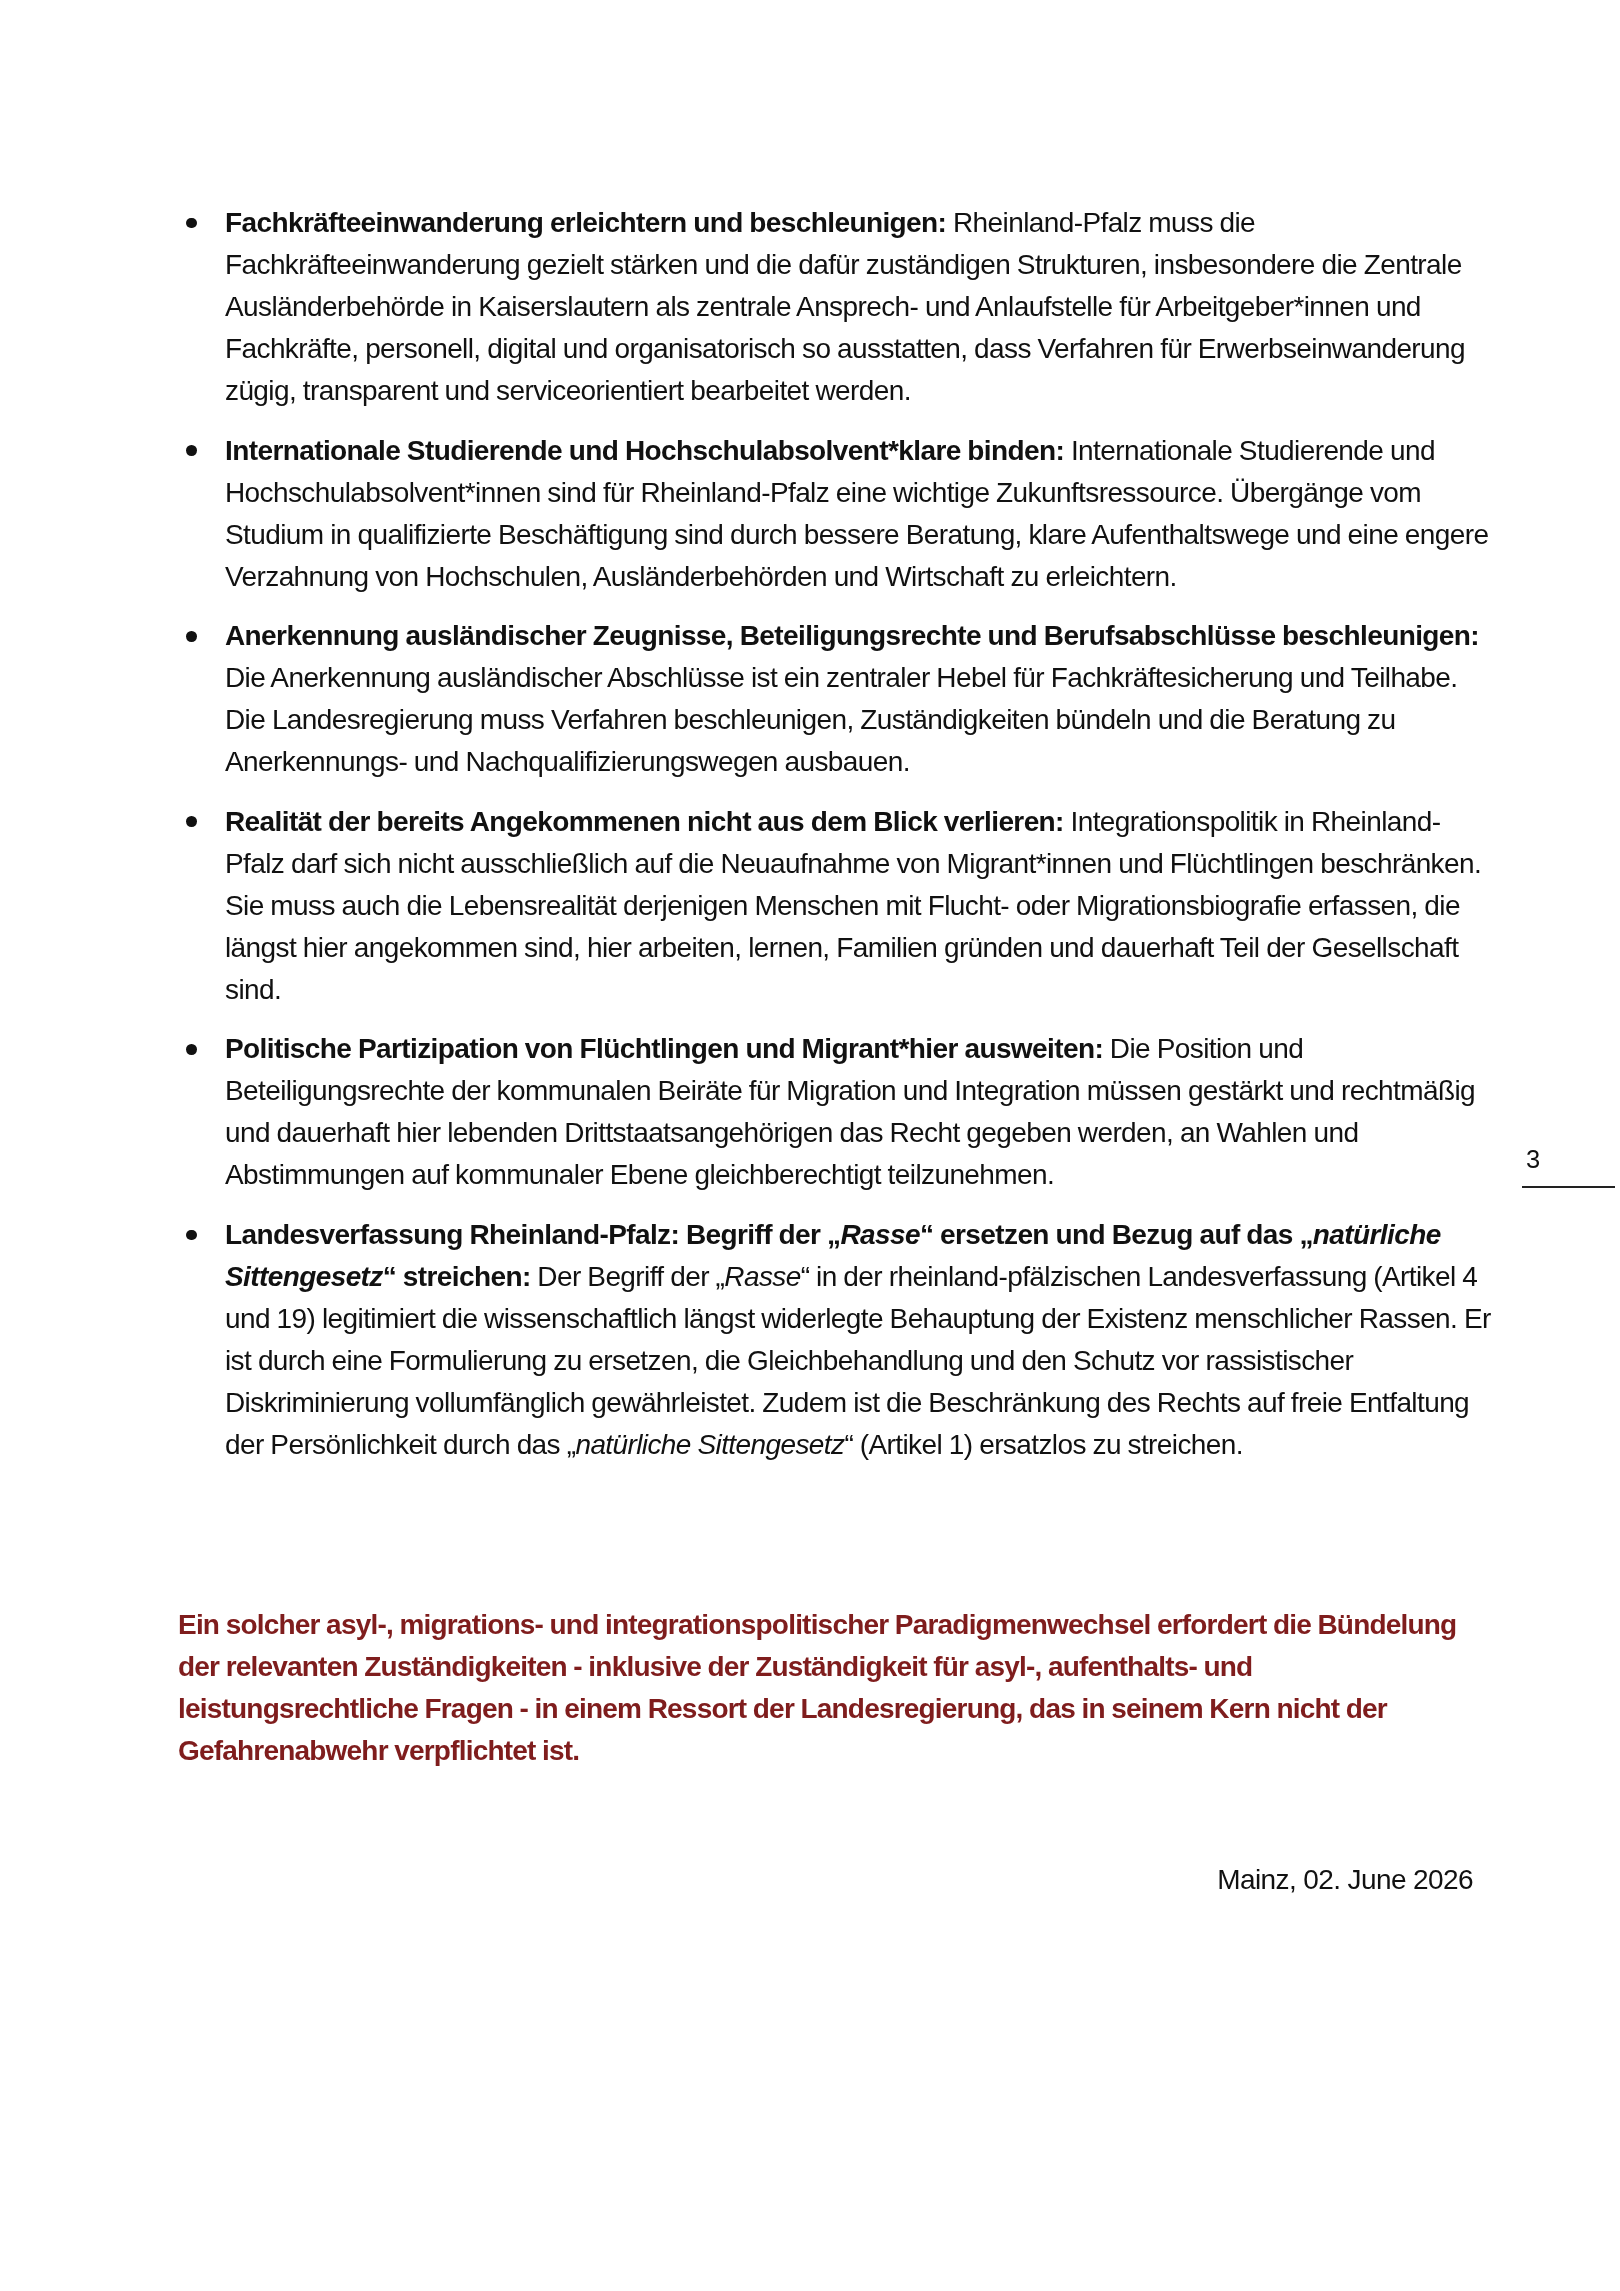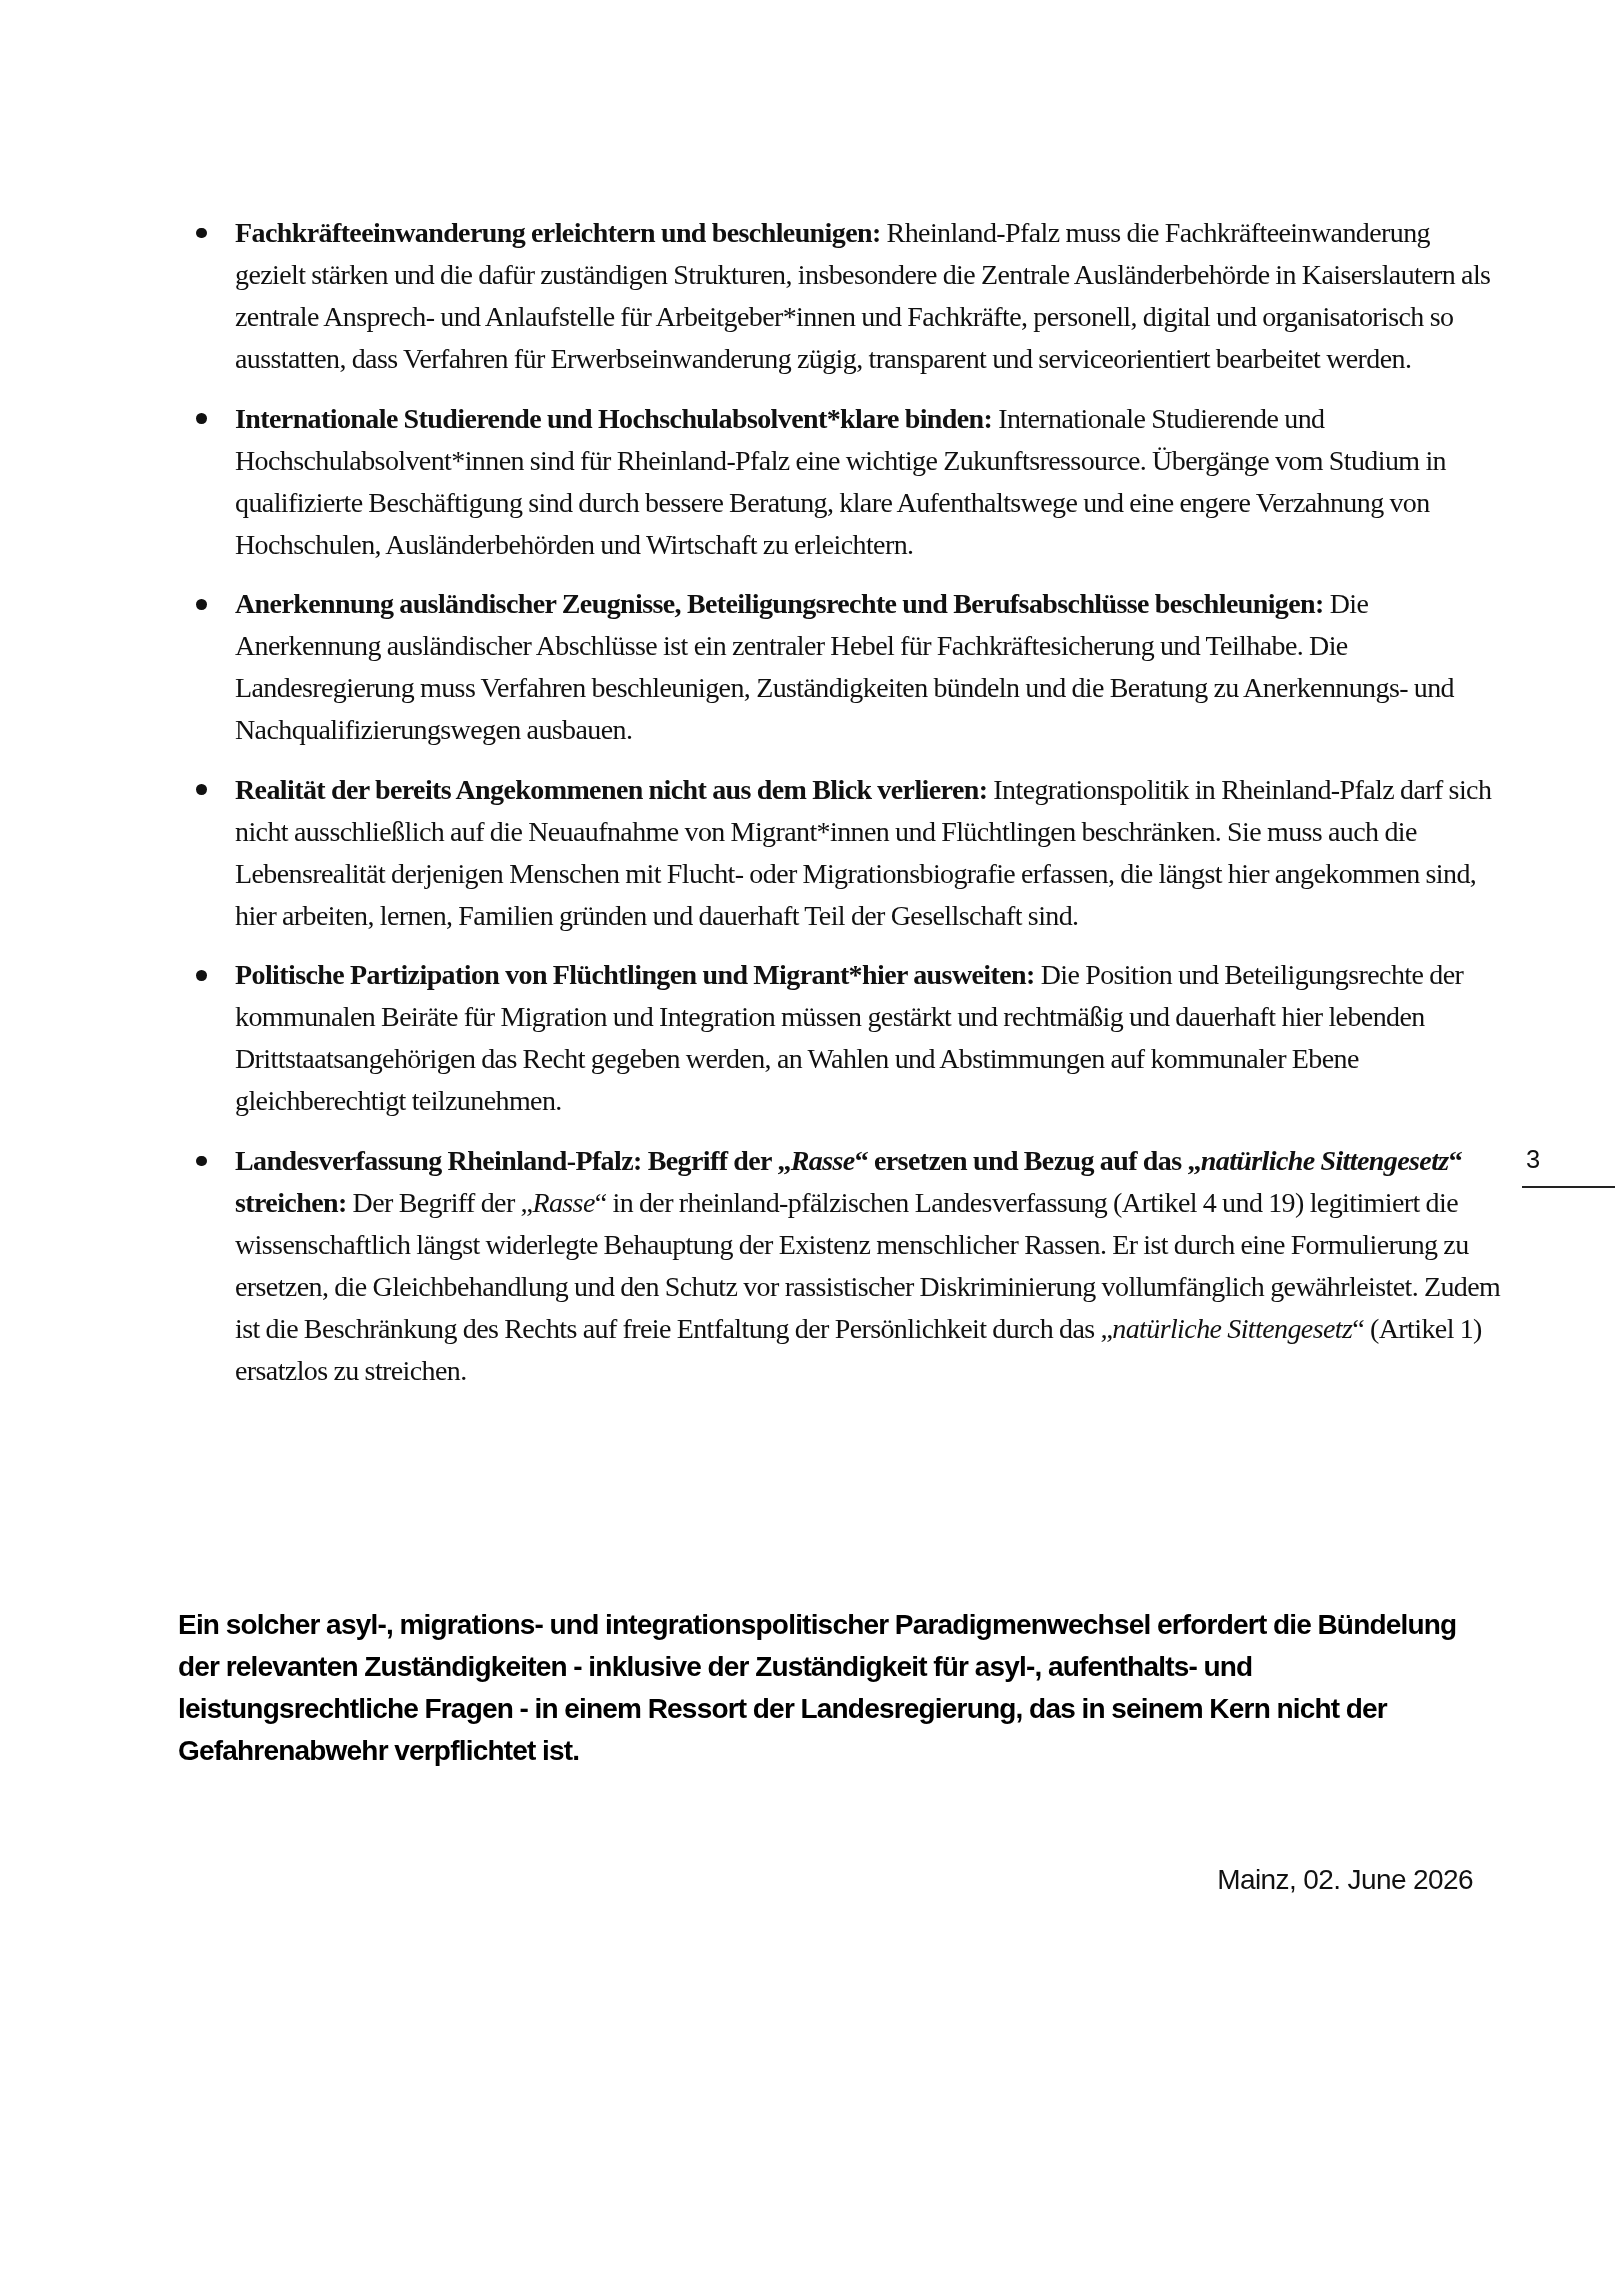--- a/index.html
+++ b/index.html
@@ -2,26 +2,26 @@
 <html><head>
 <meta charset="utf-8">
 <style>
   html, body { margin: 0; padding: 0; background: #ffffff; }
   body {
     width: 1620px; height: 2292px; position: relative; overflow: hidden;
     font-family: "Liberation Sans", "DejaVu Sans", sans-serif;
     color: #111111;
   }
   .page { position: absolute; left: 0; top: 0; width: 1620px; height: 2292px; }
-  .bullet-list { position: absolute; left: 174px; top: 194px; width: 1313px; margin: 18px; padding: 0; list-style: none; font-family: Liberation Serif, serif; }
+  .bullet-list { position: absolute; left: 174px; top: 194px; width: 1313px; margin: 8px; padding: 0; list-style: none; }
   .bullet-item { position: relative; padding-left: 43px; font-size: 28px; line-height: 42px; margin-bottom: 17.6px; letter-spacing: -0.6px; word-spacing: -0.5px; }
   .bullet-dot { position: absolute; left: 3.9px; top: 15.7px; width: 10.8px; height: 10.8px; border-radius: 50%; background: #111111; }
   .bullet-item b { font-weight: bold; }
   .bullet-item i { font-style: italic; }
-  .red-para { position: absolute; left: 178px; top: 1604px; width: 1304px; font-size: 28px; line-height: 42px; font-weight: bold; color: #000000; letter-spacing: -0.8px; word-spacing: -0.5px; margin: 0; }
+  .red-para { position: absolute; left: 178px; top: 1604px; width: 1304px; font-size: 28px; line-height: 42px; font-weight: bold; color: #7f1d1d; letter-spacing: -0.8px; word-spacing: -0.5px; margin: 0; }
   .signature { position: absolute; right: 147px; top: 1859px; font-size: 28px; line-height: 42px; letter-spacing: -0.6px; }
   .page-marker { position: absolute; left: 1522px; top: 1145px; width: 93px; }
   .page-num { font-size: 25.5px; line-height: 29px; padding-left: 3.9px; }
   .page-line { margin-top: 11.8px; height: 2px; background: #222222; width: 93px; }
 </style>
 </head>
 <body>
 
 <div class="page">
   <ul class="bullet-list">

